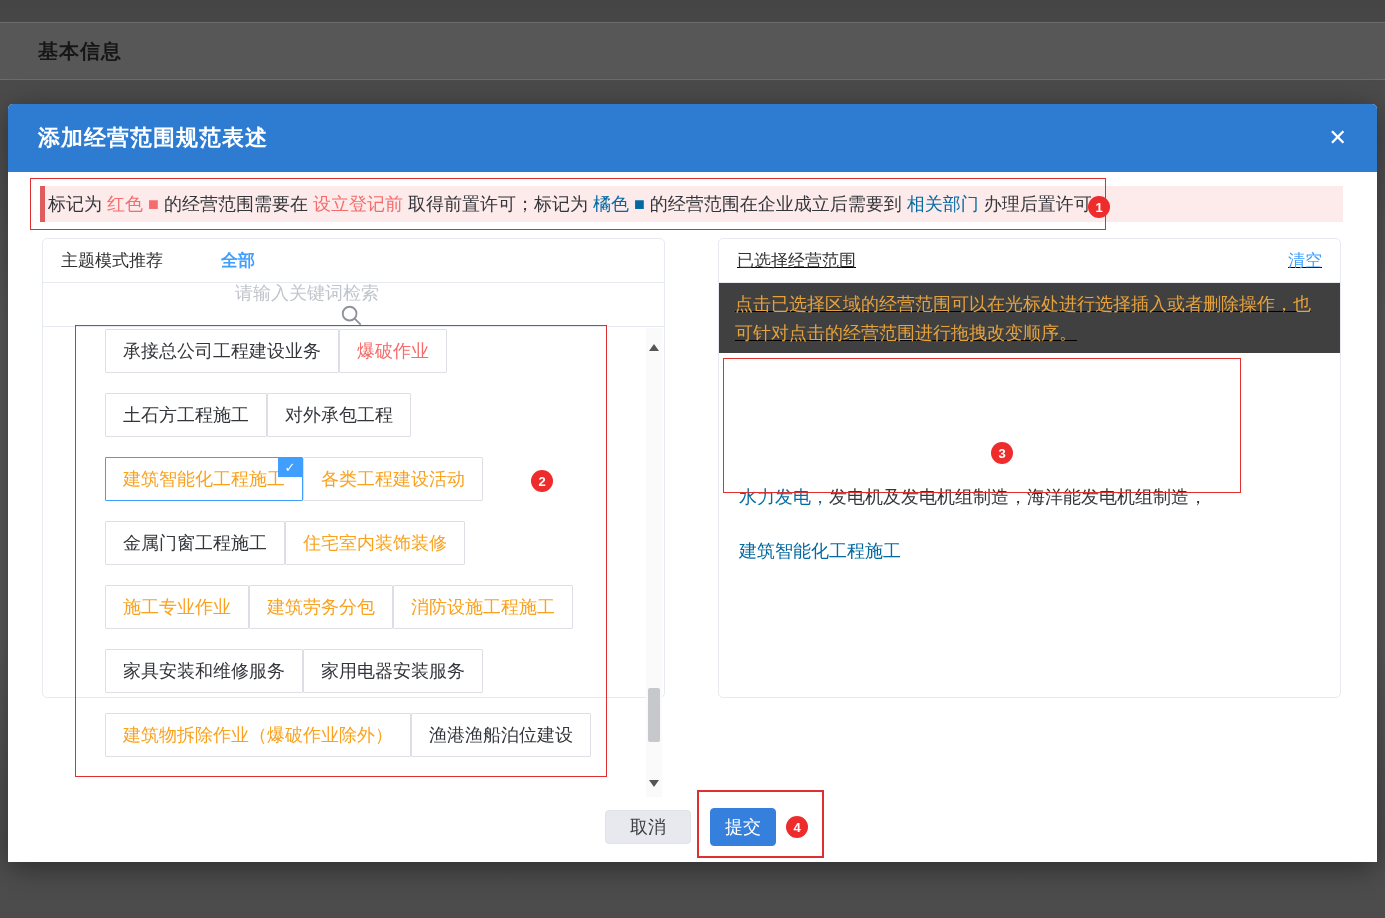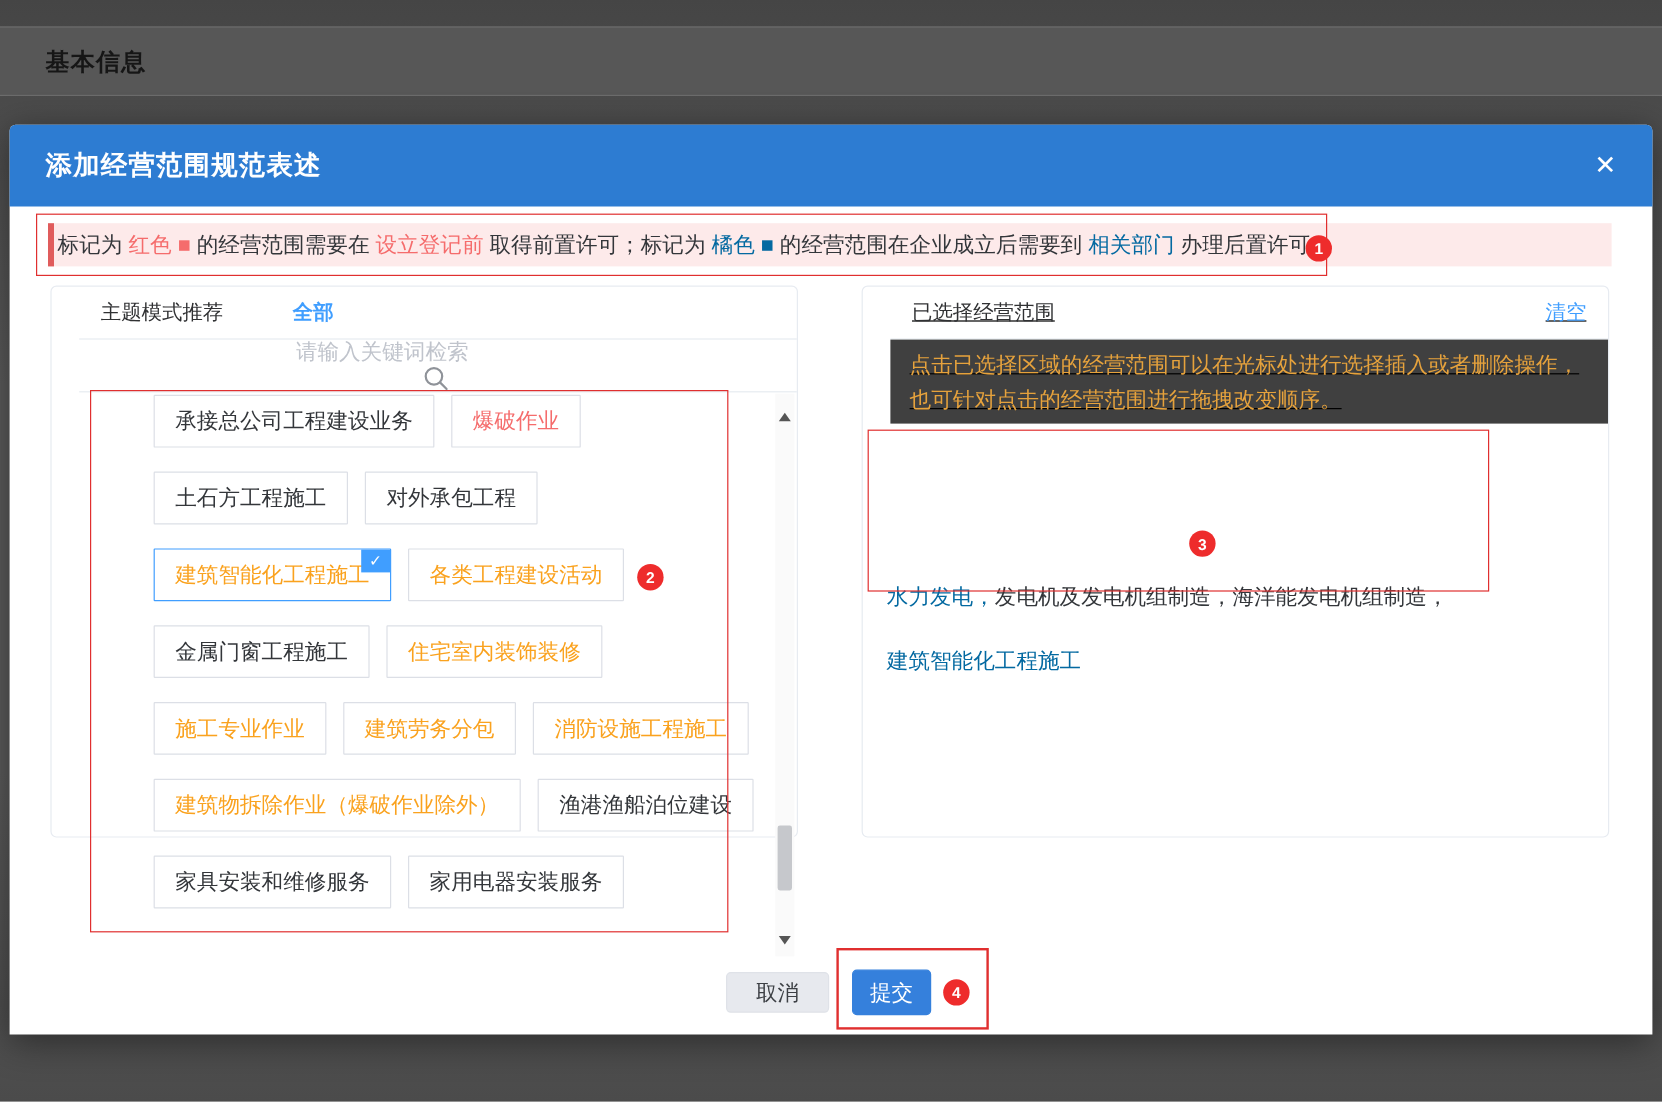--- a/index.html
+++ b/index.html
@@ -40,21 +40,21 @@
     display:flex; align-items:center; padding-left:3px;
     font-size:18px; white-space:pre; color:#33363a;
   }
   .seg-dark { color:#33363a; }
   .seg-red { color:#f56c6c; }
   .seg-orange { color:#0369a1; }
 
   
   .panel {
     position:absolute; top:134px; height:460px; background:#fff;
-    border:1px solid #e7ebf1; border-radius:5px;padding-left:23px;
+    border:1px solid #e7ebf1; border-radius:5px;
   }
   .panel-left  { left:34px;  width:623px; }
   .panel-right { left:710px; width:623px;text-decoration:underline; }
   .panel-head {
     height:44px; border-bottom:1px solid #e7ebf1;
     display:flex; align-items:center; padding:0 18px;
   }
   .tab-label { font-size:17px; color:#303133; }
   .filter-all { font-size:17px; font-weight:bold; color:#409eff; margin-left:58px; cursor:pointer; }
 
@@ -66,21 +66,21 @@
     flex:1; border:none; outline:none; font-size:18px; color:#303133;
     font-family:inherit; background:transparent;
   }
   .search-input::placeholder { color:#c0c4cc; }
   .search-icon { width:22px; height:22px; flex:0 0 auto; }
 
   .tags-area {
     position:relative; height:470px; overflow:hidden;
     padding:5px 30px 0 62px;
   }
-  .tag-row { display:flex; gap:14px; margin-bottom:20px; align-items:center; }
+  .tag-row { display:flex; margin-bottom:20px; align-items:center; }
   .tag-row:first-child { margin-top:-3px; }
   .tag {
     position:relative; background:#fff; border:1px solid #dcdfe6;
     padding:10px 17px; font-size:18px; line-height:22px;
     cursor:pointer; white-space:nowrap; border-radius:1px;
   }
   .tag--dark   { color:#33363a; }
   .tag--orange { color:#faa21e; }
   .tag--red    { color:#f56c6c; }
   .tag--selected { border:1px solid #409eff; }
@@ -190,26 +190,26 @@
         <div class="tag-row">
           <div class="tag tag--dark">金属门窗工程施工</div>
           <div class="tag tag--orange">住宅室内装饰装修</div>
         </div>
         <div class="tag-row">
           <div class="tag tag--orange">施工专业作业</div>
           <div class="tag tag--orange">建筑劳务分包</div>
           <div class="tag tag--orange">消防设施工程施工</div>
         </div>
         <div class="tag-row">
+          <div class="tag tag--dark">家具安装和维修服务</div>
+          <div class="tag tag--dark">家用电器安装服务</div>
+        </div>
+        <div class="tag-row">
           <div class="tag tag--orange">建筑物拆除作业（爆破作业除外）</div>
           <div class="tag tag--dark">渔港渔船泊位建设</div>
-        </div>
-        <div class="tag-row">
-          <div class="tag tag--dark">家具安装和维修服务</div>
-          <div class="tag tag--dark">家用电器安装服务</div>
         </div>
       </div>
     <div class="vscroll">
       <span class="arrow-up"></span>
       <span class="vthumb"></span>
       <span class="arrow-down"></span>
     </div>
   </div>
 
   <div class="panel panel-right">

